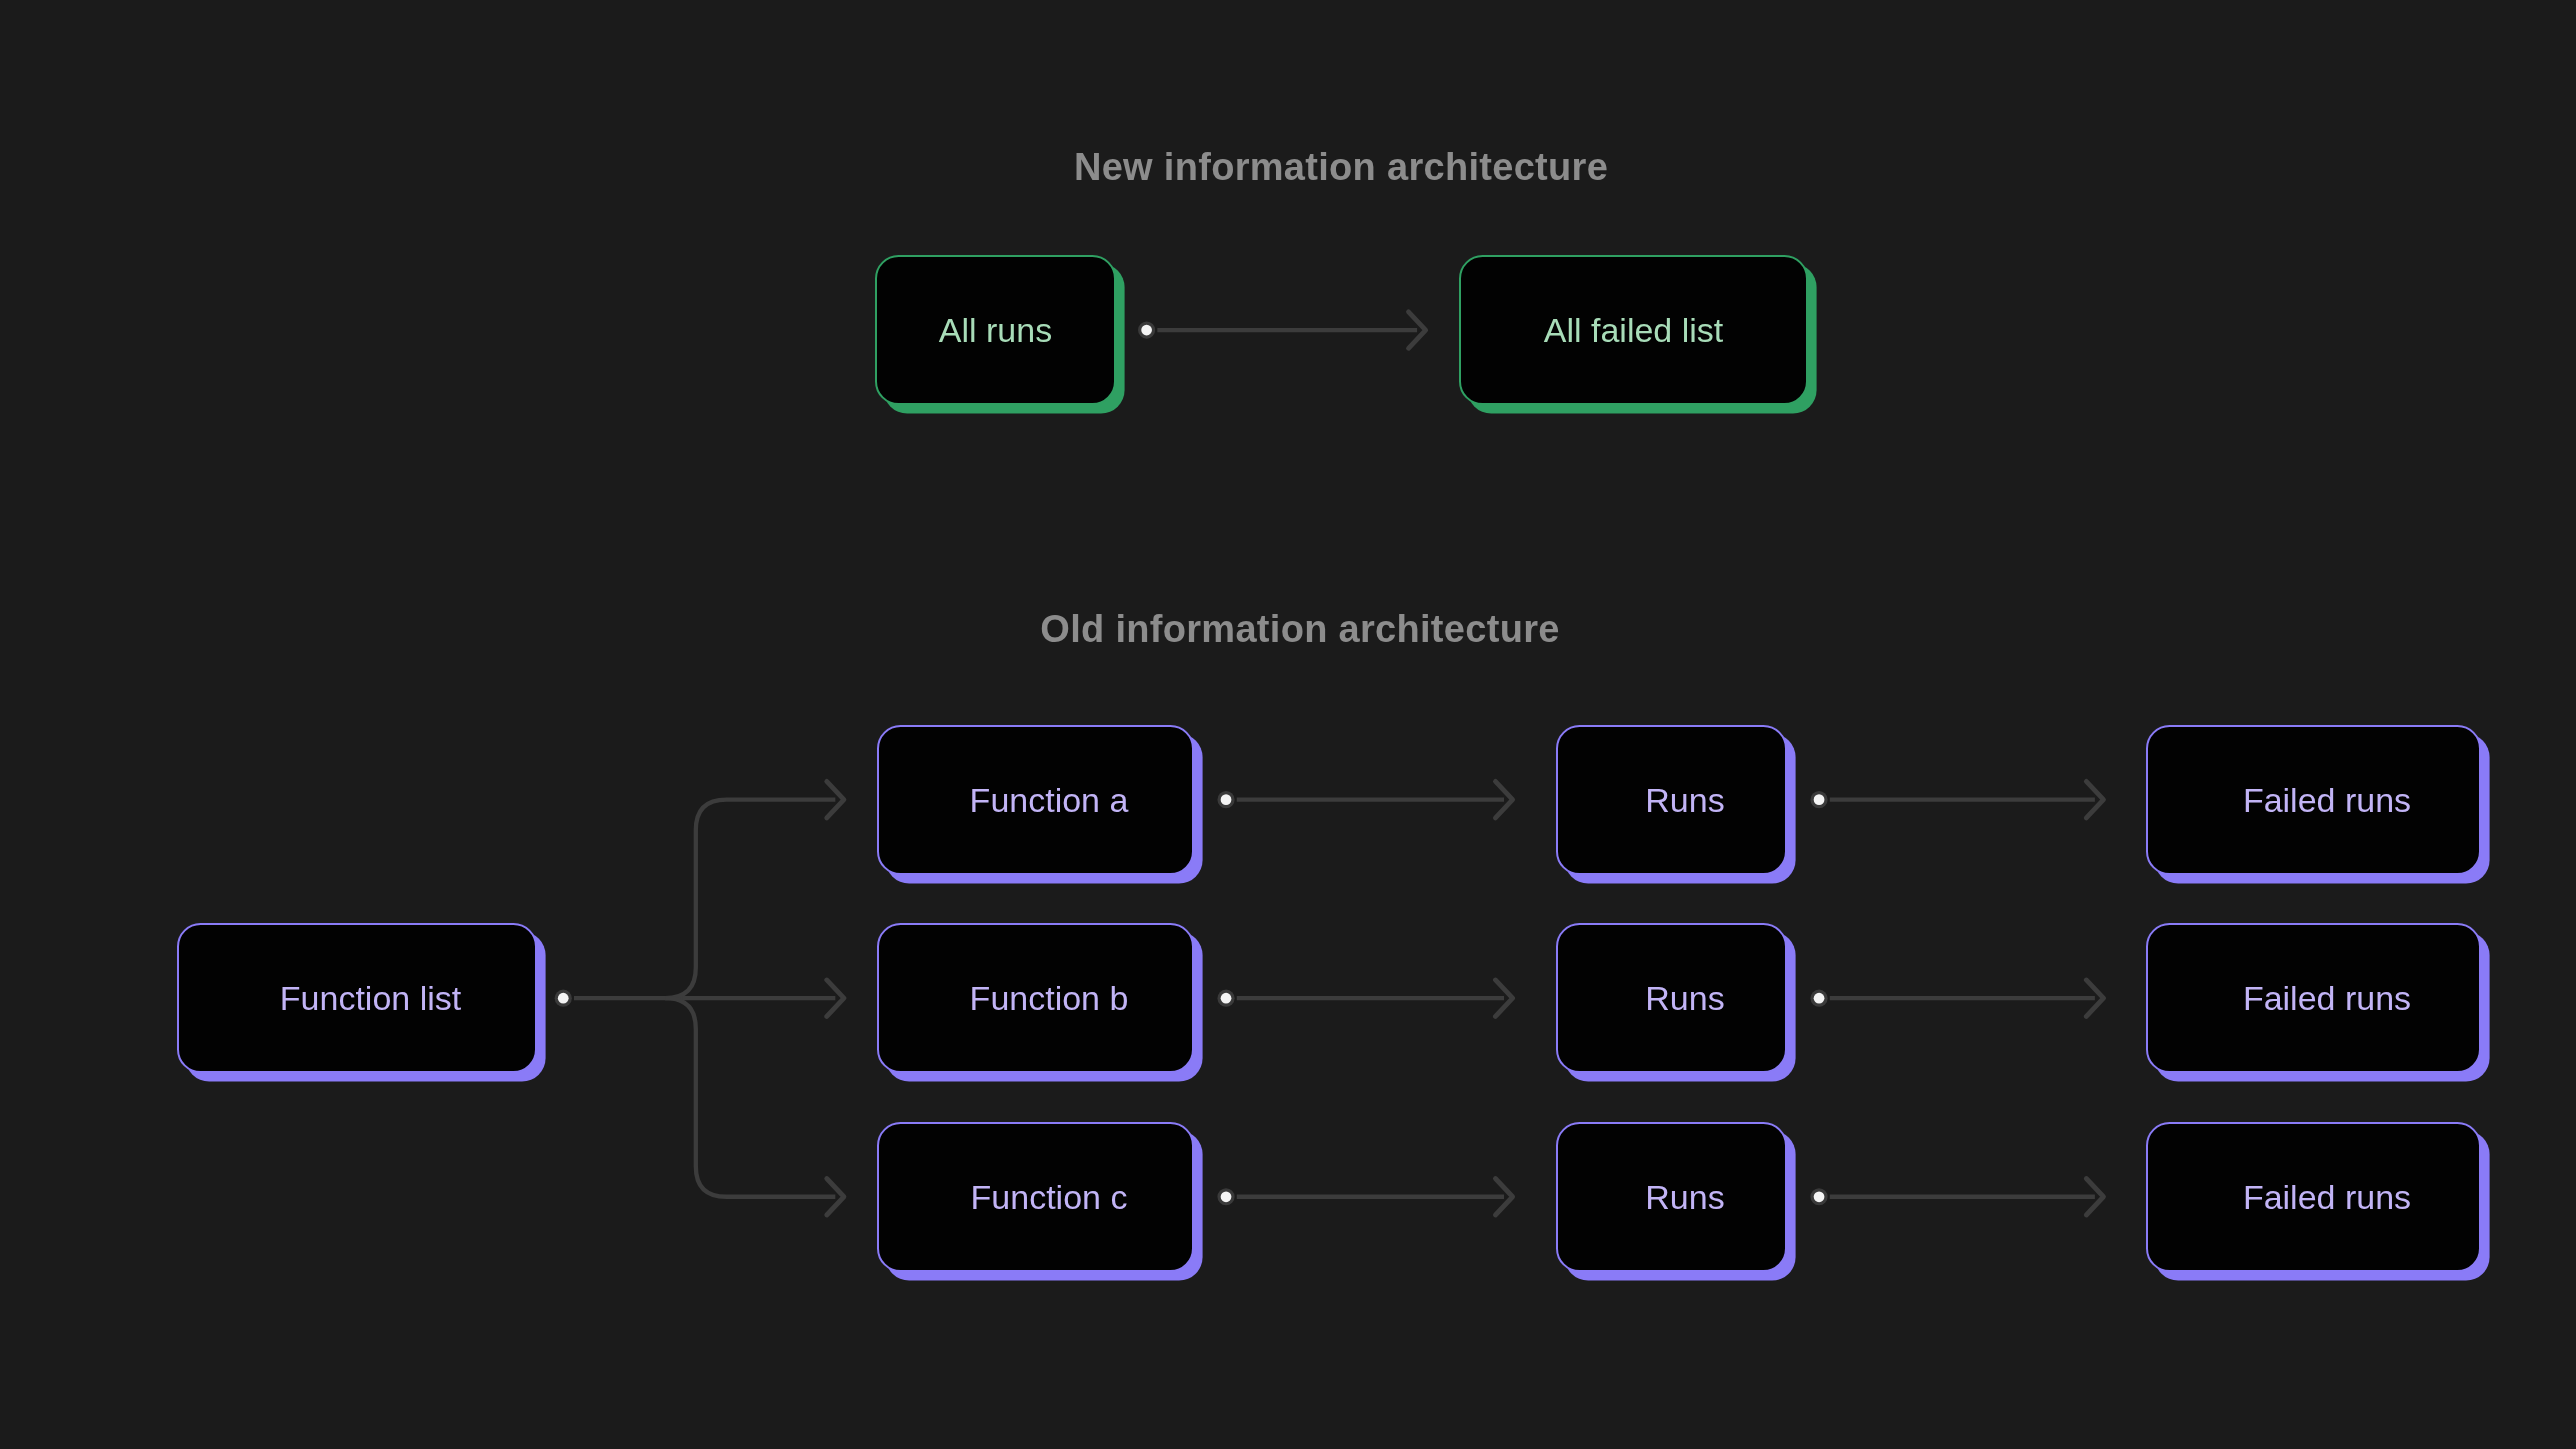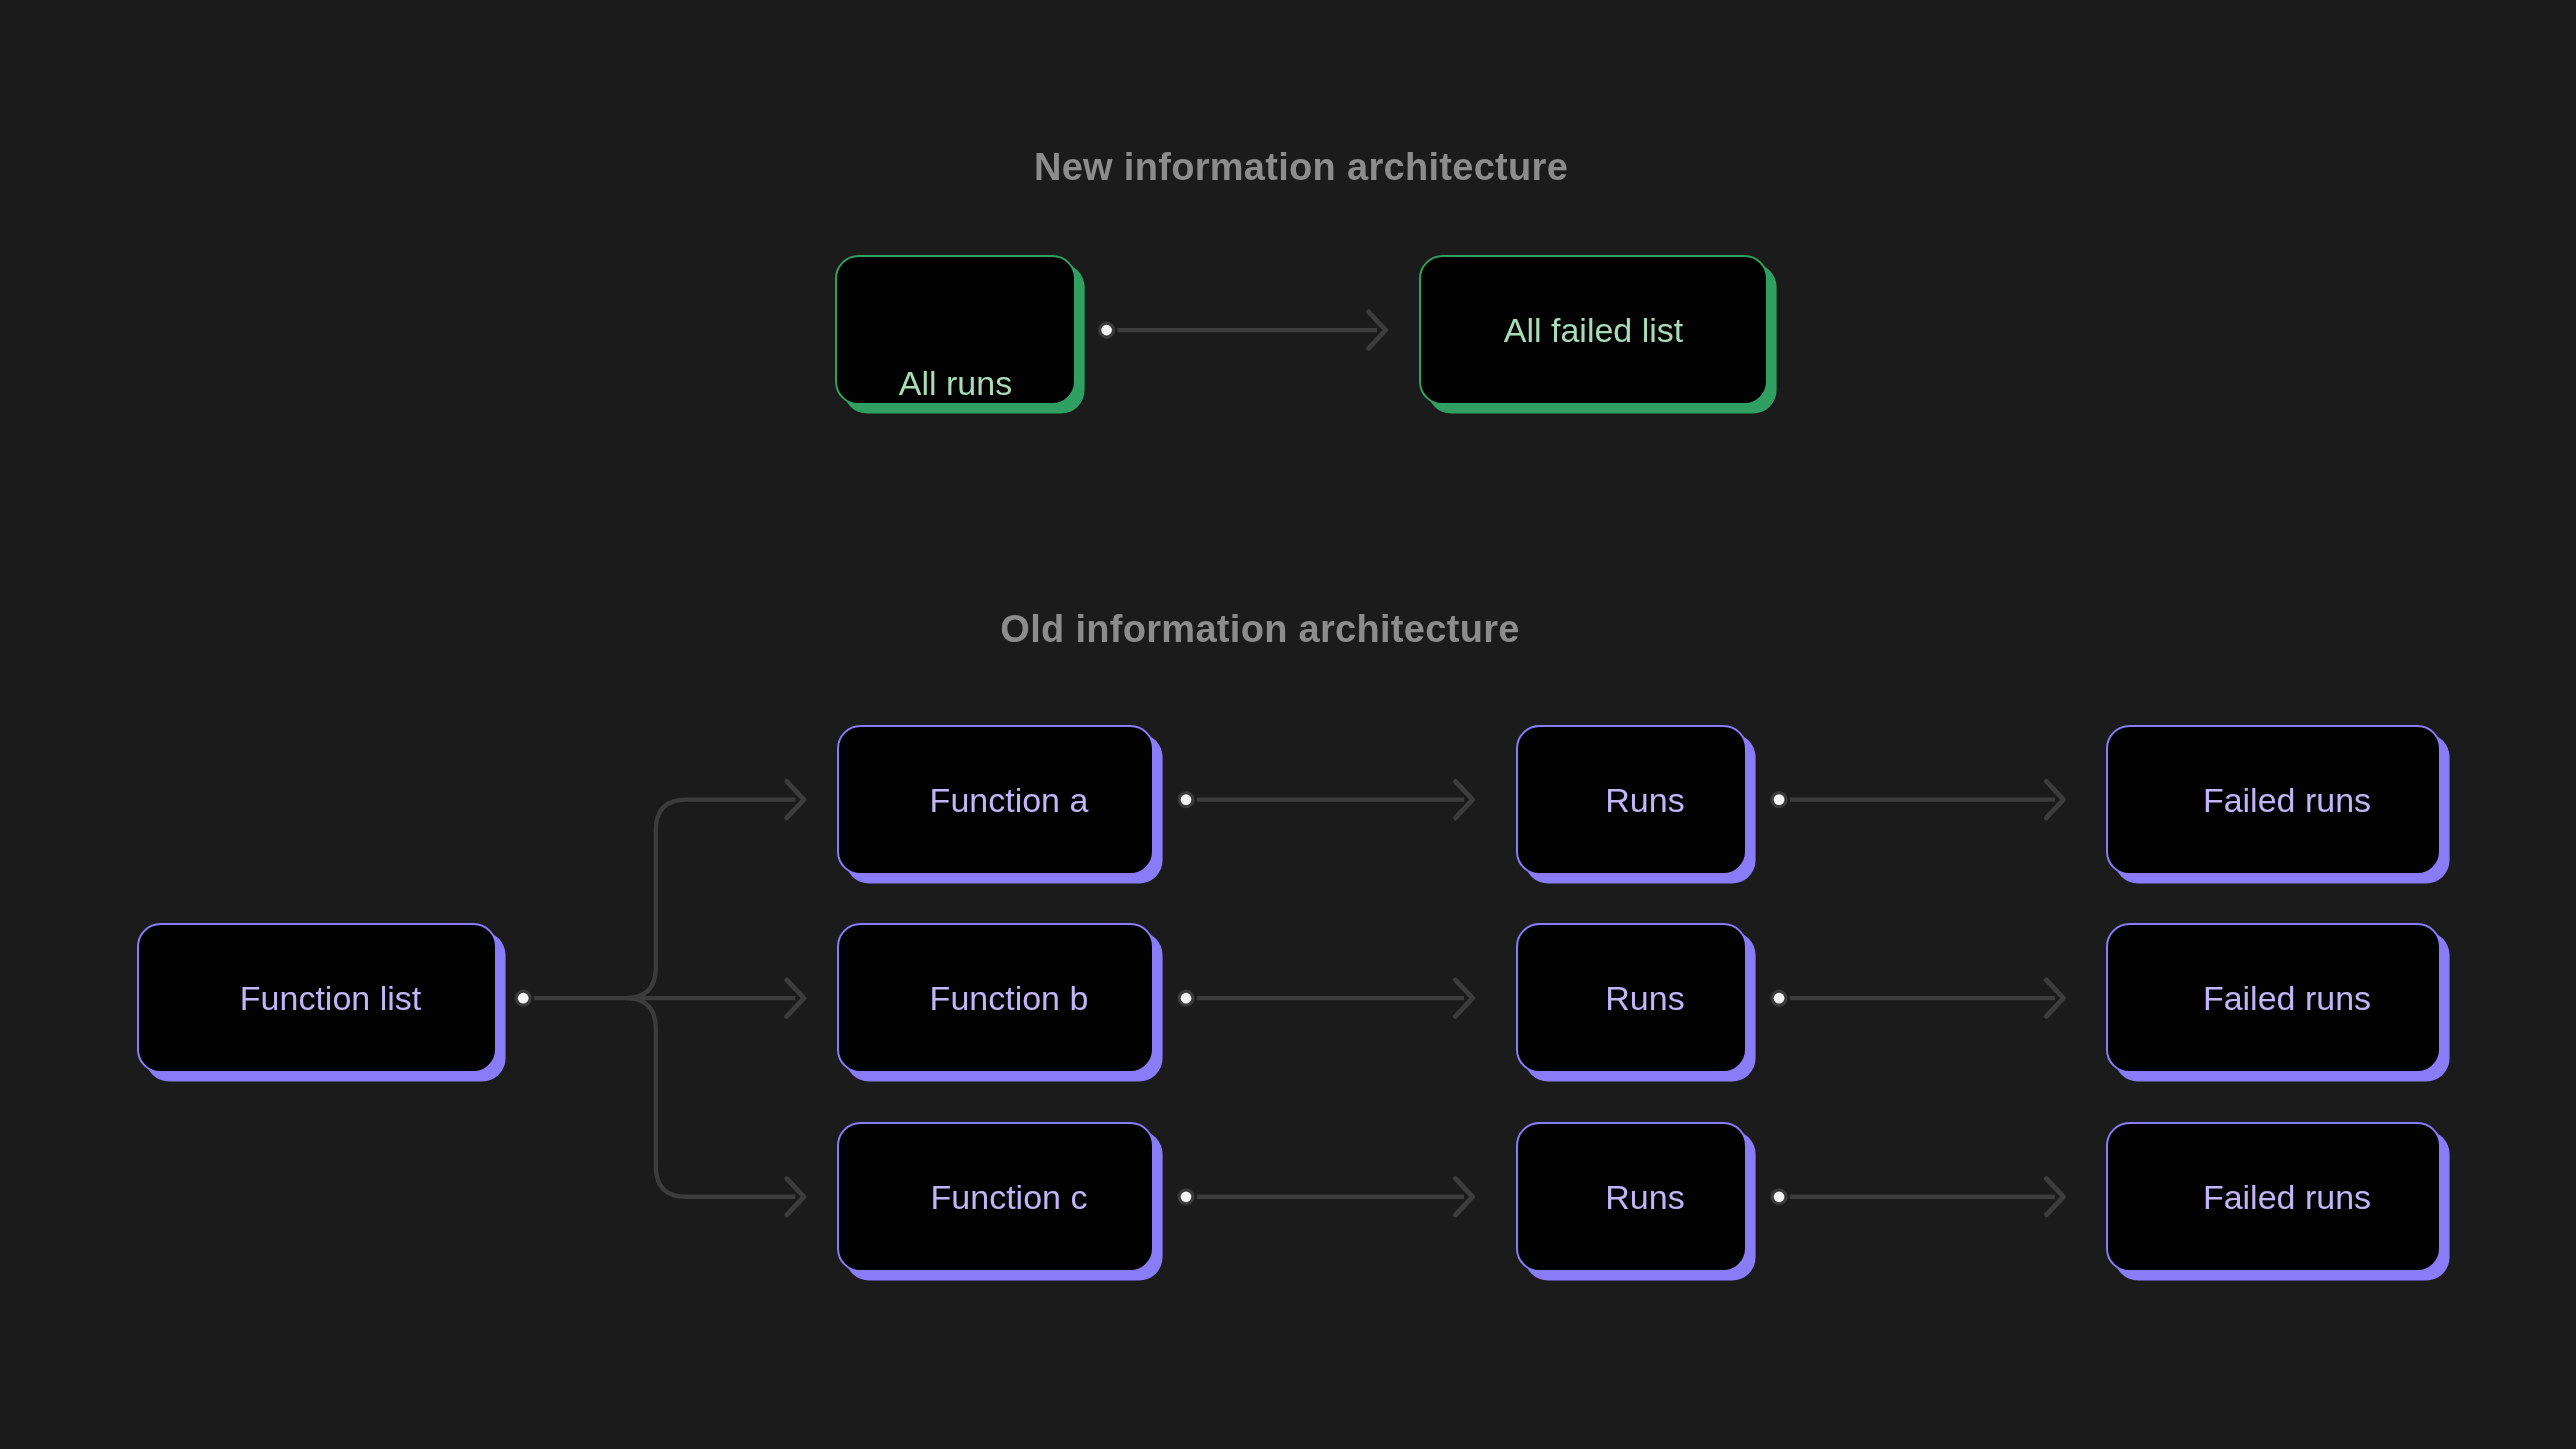--- a/index.html
+++ b/index.html
@@ -18,20 +18,21 @@
   html, body {
     width: 2576px; height: 1449px;
     background: var(--bg);
     font-family: "Liberation Sans", "DejaVu Sans", sans-serif;
     overflow: hidden;
   }
   .canvas {
     position: relative;
     width: 2188px; height: 1449px;
     background: var(--bg);
+    margin-left: 40px;
   }
   .connectors {
     position: absolute; left: 0; top: 0;
     width: 2576px; height: 1449px;
     display: block;
   }
   .section-title {
     position: absolute;
     transform: translateX(-50%);
     font-size: 38px;
@@ -132,21 +133,21 @@
     <g>
       <line class="conn-line" x1="3335" y1="2230" x2="3829" y2="2230"></line>
       <path class="conn-head" d="M 3813 2196 L 3845 2230 L 3813 2264"></path>
       <circle class="dot-ring" cx="3315" cy="2230" r="16"></circle>
       <circle class="dot-core" cx="3315" cy="2230" r="10"></circle>
     </g>
   </svg>
 
   <div class="section-title" style="left:1301px; top:146px;">New information architecture</div>
 
-  <div class="node green" style="left:835px; top:255px; width:241px;align-items:flex-end;">
+  <div class="node green" style="left:835px; top:255px; width:241px;">
     <span>All runs</span>
   </div>
 
   <div class="node green" style="left:1419px; top:255px; width:349px;">
     <span>All failed list</span>
   </div>
 
   <div class="section-title" style="left:1260px; top:608px;">Old information architecture</div>
 
   <div class="node purple" style="left:137px; top:923px; width:360px;">

